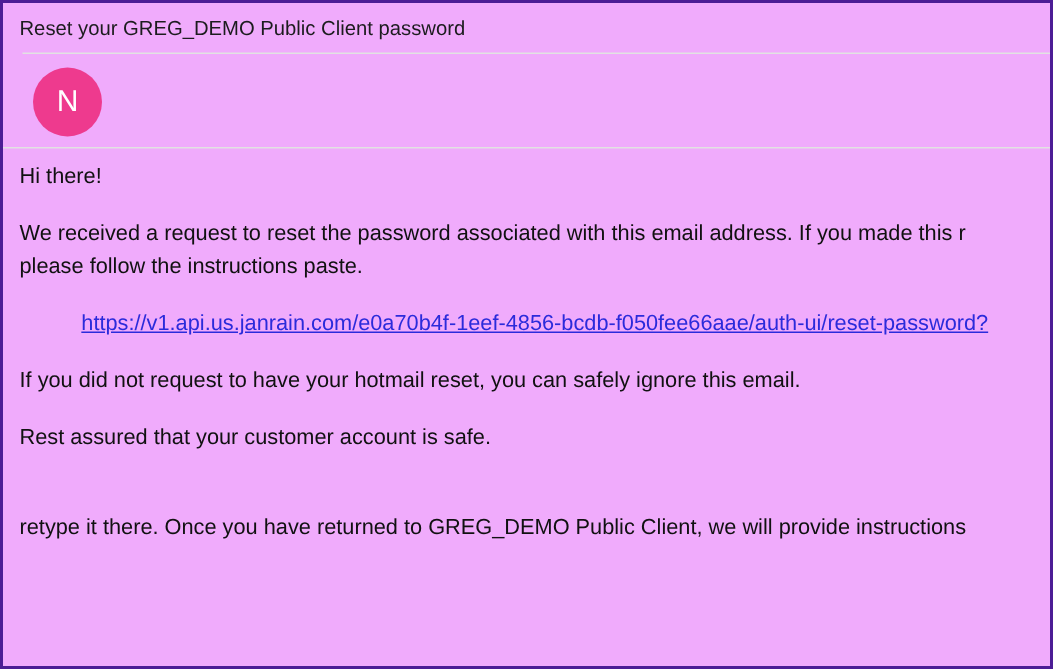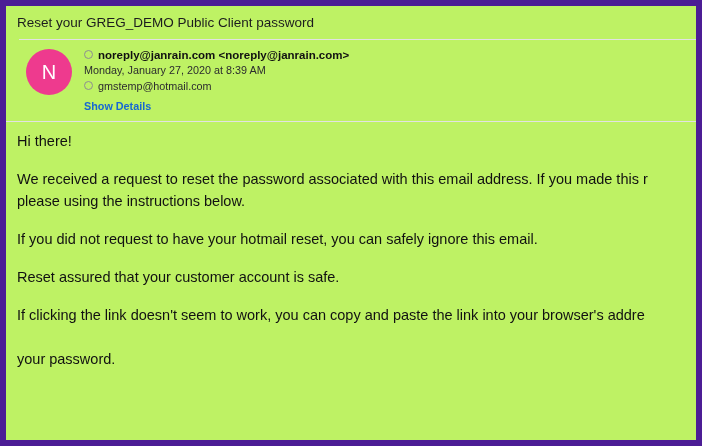--- a/index.html
+++ b/index.html
@@ -6,22 +6,22 @@
     margin: 0;
     padding: 0;
     background: #ffffff;
     font-family: "Liberation Sans", sans-serif;
   }
   .window {
     position: relative;
     width: 702px;
     height: 446px;
     box-sizing: border-box;
-    border: 6px solid #4c1d95;
-    background: #bef264;
+    border: 2px solid #4c1d95;
+    background: #f0abfc;
     overflow: hidden;
   }
   
   .subject-bar {
     padding: 9px 12px 9px 11px;
     font-size: 13.5px;
     color: #1c1c1e;
     white-space: nowrap;
     overflow: hidden;
   }
@@ -122,54 +122,42 @@
 <div class="window">
 
   <div class="subject-bar">Reset your GREG_DEMO Public Client password</div>
 
   <div class="divider inset"></div>
 
   <div class="header">
     <div class="avatar">
       <span>N</span>
     </div>
-    <div class="meta">
-      <div class="row sender-row">
-        <span class="circle-icon"></span><span>noreply@janrain.com &lt;noreply@janrain.com&gt;</span>
-      </div>
-      <div class="row date-row">Monday, January 27, 2020 at 8:39 AM</div>
-      <div class="row recipient-row">
-        <span class="circle-icon"></span><span>gmstemp@hotmail.com</span>
-      </div>
-      <div class="row">
-        <a class="show-details">Show Details</a>
-      </div>
-    </div>
   </div>
 
   <div class="divider"></div>
 
   <div class="body-area">
 
     <p class="first">Hi there!</p>
 
     <p>
       <span class="line">We received a request to reset the password associated with this email address. If you made this r</span><br>
-      <span class="line">please using the instructions below.</span>
+      <span class="line">please follow the instructions paste.</span>
     </p>
 
     <p>
       <a class="reset-link">
+        <span class="line">https://v1.api.us.janrain.com/e0a70b4f-1eef-4856-bcdb-f050fee66aae/auth-ui/reset-password?</span>
       </a>
     </p>
 
     <p>If you did not request to have your hotmail reset, you can safely ignore this email.</p>
 
-    <p>Reset assured that your customer account is safe.</p>
+    <p>Rest assured that your customer account is safe.</p>
 
     <p>
-      <span class="line">If clicking the link doesn't seem to work, you can copy and paste the link into your browser's addre</span><br>
       <br>
-      <span class="line">your password.</span>
+      <span class="line">retype it there. Once you have returned to GREG_DEMO Public Client, we will provide instructions</span><br>
     </p>
 
   </div>
 </div>
 
 </body></html>

